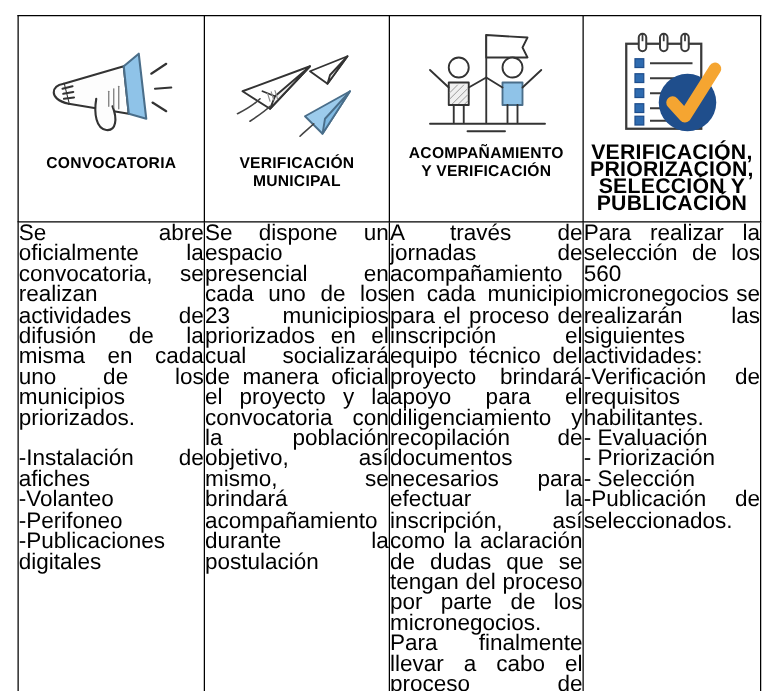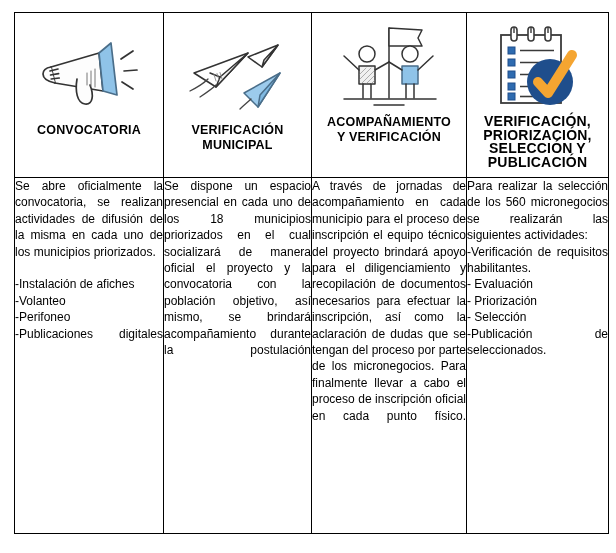--- a/index.html
+++ b/index.html
@@ -62,31 +62,31 @@
     font-family: "Liberation Sans", sans-serif;
     font-weight: bold;
     font-size: 12.5px;
     line-height: 14.5px;
     letter-spacing: 0.2px;
     color: #000000;
     text-align: center;
     white-space: pre-line;
   }
   .header-title.small {
-    font-size: 14px;
+    font-size: 17px;
     line-height: 13.6px;
   }
   
   td.body-cell {
     padding: 3px 5px 4px 5px;
     height: 355px;
   }
   .body-text {
     font-family: "Liberation Sans", sans-serif;
-    font-size: 12px;
+    font-size: 18px;
     line-height: 16.4px;
     color: #000000;
     text-align: justify;
     text-justify: inter-word;
     white-space: pre-line;
     word-spacing: 0px;
     hyphens: none;
   }
   
   .body-text::after {
@@ -272,21 +272,21 @@
       <tr>
         <td class="body-cell">
           <div class="body-text">Se abre oficialmente la convocatoria, se realizan actividades de difusión de la misma en cada uno de los municipios priorizados.
 
 -Instalación de afiches
 -Volanteo
 -Perifoneo
 -Publicaciones digitales</div>
         </td>
         <td class="body-cell">
-          <div class="body-text">Se dispone un espacio presencial en cada uno de los 18 municipios priorizados en el cual socializará de manera oficial el proyecto y la convocatoria con la población objetivo, así mismo, se brindará acompañamiento durante la postulación</div>
+          <div class="body-text">Se dispone un espacio presencial en cada uno de los 23 municipios priorizados en el cual socializará de manera oficial el proyecto y la convocatoria con la población objetivo, así mismo, se brindará acompañamiento durante la postulación</div>
         </td>
         <td class="body-cell">
           <div class="body-text">A través de jornadas de acompañamiento en cada municipio para el proceso de inscripción el equipo técnico del proyecto brindará apoyo para el diligenciamiento y recopilación de documentos necesarios para efectuar la inscripción, así como la aclaración de dudas que se tengan del proceso por parte de los micronegocios. Para finalmente llevar a cabo el proceso de inscripción oficial en cada punto físico.</div>
         </td>
         <td class="body-cell">
           <div class="body-text">Para realizar la selección de los 560 micronegocios se realizarán las siguientes actividades:
 -Verificación de requisitos habilitantes.
 - Evaluación
 - Priorización
 - Selección

